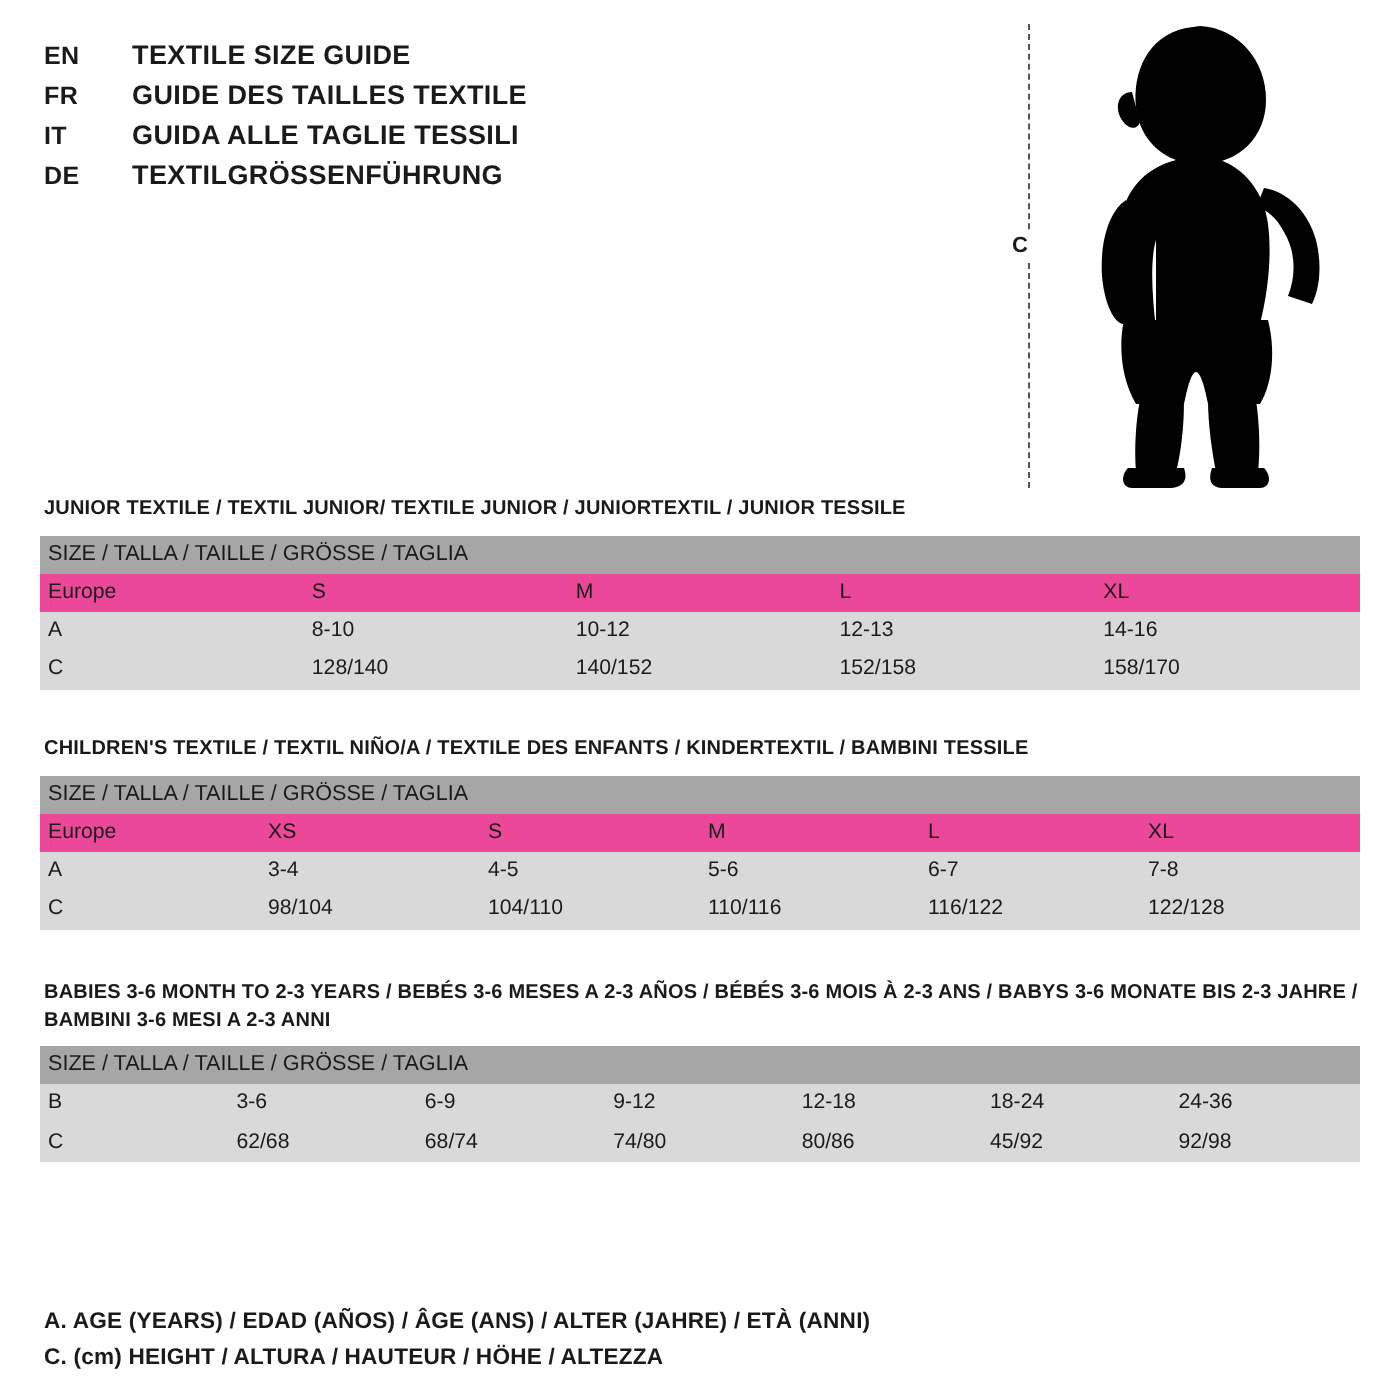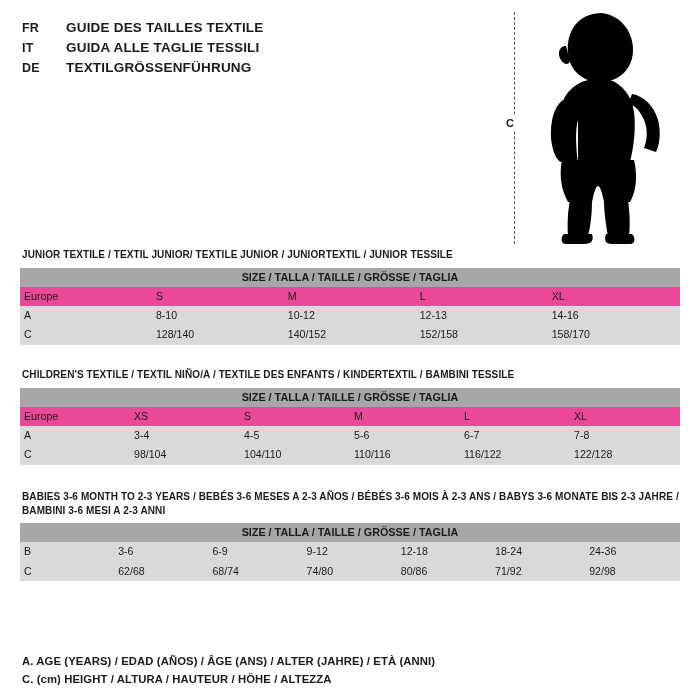--- a/index.html
+++ b/index.html
@@ -97,23 +97,22 @@
   table.size-table td {
     padding: 3px 4px;
     text-align: left;
     font-weight: normal;
     line-height: 1.25;
   }
   tr.head-row {
     background: #a6a6a6;
   }
   tr.head-row th {
-    font-weight: bold;
+    font-weight: normal;
     font-size: 10.8px;
-    text-align: center;
   }
   tr.alt-row {
     background: #d9d9d9;
   }
   tr.plain-row {
     background: #ec4899;
   }
   td.label-col, th.label-col {
     width: 88px;
     padding-left: 6px;
@@ -141,20 +140,24 @@
     letter-spacing: 0.1px;
     line-height: 1.55;
   }
 </style>
 </head>
 <body>
 
 <div class="page">
 
   <div class="lang-block">
+    <div class="lang-row">
+      <div class="lang-code">EN</div>
+      <div class="lang-title">TEXTILE SIZE GUIDE</div>
+    </div>
     <div class="lang-row">
       <div class="lang-code">FR</div>
       <div class="lang-title">GUIDE DES TAILLES TEXTILE</div>
     </div>
     <div class="lang-row">
       <div class="lang-code">IT</div>
       <div class="lang-title">GUIDA ALLE TAGLIE TESSILI</div>
     </div>
     <div class="lang-row">
       <div class="lang-code">DE</div>
@@ -275,21 +278,21 @@
           <td>12-18</td>
           <td>18-24</td>
           <td>24-36</td>
         </tr>
         <tr class="alt-row">
           <td class="label-col">C</td>
           <td>62/68</td>
           <td>68/74</td>
           <td>74/80</td>
           <td>80/86</td>
-          <td>71/92</td>
+          <td>45/92</td>
           <td>92/98</td>
         </tr>
       </tbody>
     </table>
   </div>
 
   <div class="legend">
     <div class="legend-line">A. AGE (YEARS) / EDAD (AÑOS) / ÂGE (ANS) / ALTER (JAHRE) / ETÀ (ANNI)</div>
     <div class="legend-line">C. (cm) HEIGHT / ALTURA / HAUTEUR / HÖHE / ALTEZZA</div>
   </div>

